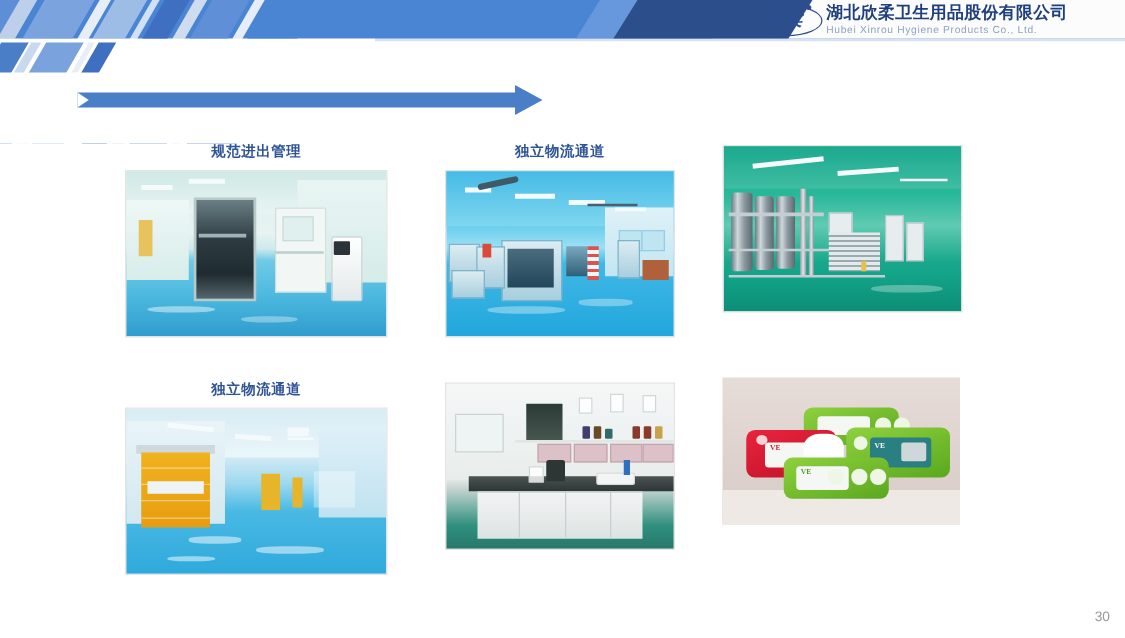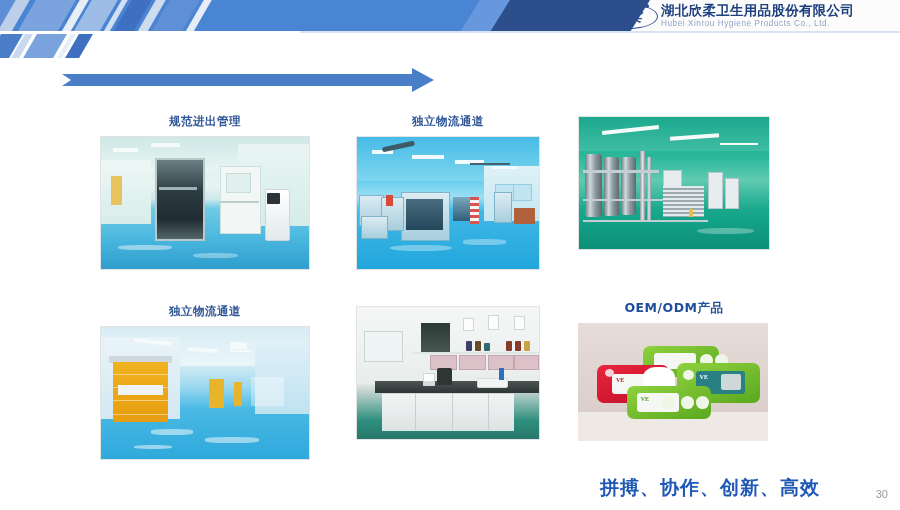--- a/index.html
+++ b/index.html
@@ -491,21 +491,20 @@
           <div class="ph cabline" style="left:52%;top:65%;width:1px;height:28%;"></div>
           <div class="ph cabline" style="left:72%;top:65%;width:1px;height:28%;"></div>
           <div class="ph scope"></div>
           <div class="ph beaker" style="left:36%;top:50%;width:6%;height:8%;"></div>
           <div class="ph" style="left:66%;top:54%;width:16%;height:6%;background:#f2f5f4;border:1px solid #d6dddc;border-radius:2px;"></div>
           <div class="ph" style="left:78%;top:46%;width:3%;height:9%;background:#2f6fc0;"></div>
         </div>
       </div>
 
       <div class="cell" style="left:578px;top:4px;width:192px;">
-        <div class="cap strong">OEM/ODM产品</div>
         <div class="photo p6" style="width:190px;height:118px;border:none;">
           <div class="ph surface"></div>
 
           <div class="pack pk-green" style="left:34%;top:20%;width:40%;height:26%;"></div>
           <div class="label lbl-white" style="left:40%;top:26%;width:22%;height:13%;"></div>
           <div class="ph" style="left:64%;top:27%;width:7%;height:11%;border-radius:50%;background:#eef7e6;"></div>
           <div class="ph" style="left:72%;top:27%;width:7%;height:11%;border-radius:50%;background:#eef7e6;"></div>
 
           <div class="pack pk-red" style="left:10%;top:36%;width:38%;height:32%;"></div>
           <div class="label lbl-white" style="left:18%;top:44%;width:24%;height:17%;"></div>
@@ -524,16 +523,15 @@
           <div class="label lbl-white" style="left:31%;top:60%;width:22%;height:16%;"></div>
           <div class="ph vt" style="left:33%;top:62%;color:#4f9a20;">VE</div>
           <div class="ph" style="left:54%;top:62%;width:7%;height:11%;border-radius:50%;background:#eef7e6;"></div>
           <div class="ph" style="left:62%;top:62%;width:7%;height:11%;border-radius:50%;background:#eef7e6;"></div>
           <div class="ph" style="left:44%;top:62%;width:7%;height:11%;border-radius:50%;background:#eef7e6;"></div>
         </div>
       </div>
     </div>
   </div>
 
-  <div class="slogan">拼搏、协作、创新、高效</div>
   <div class="page-num">30</div>
 
 </div>
 
 </body></html>

